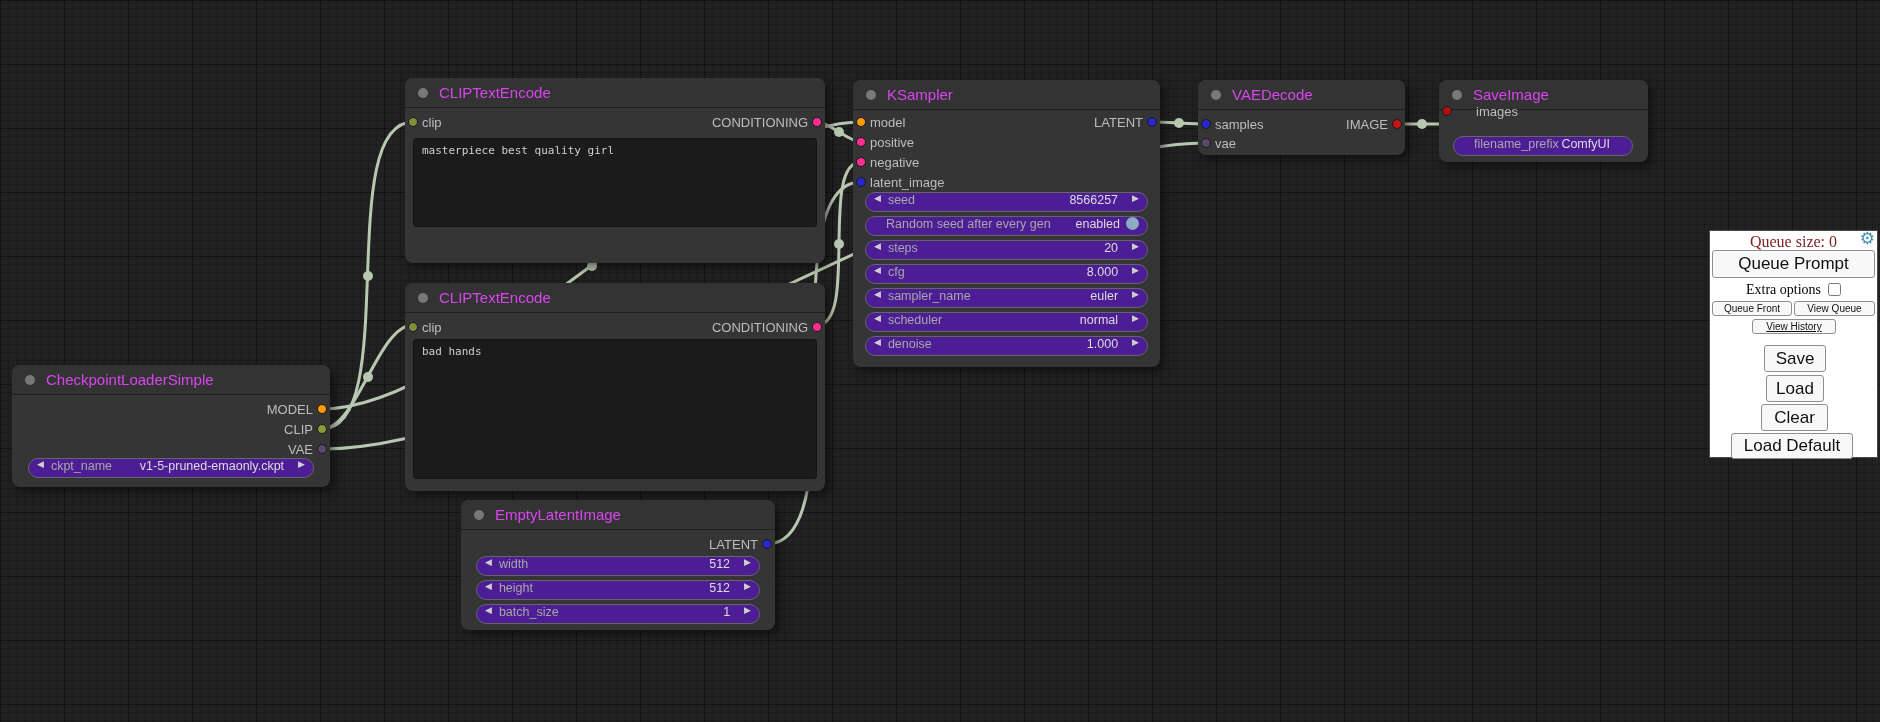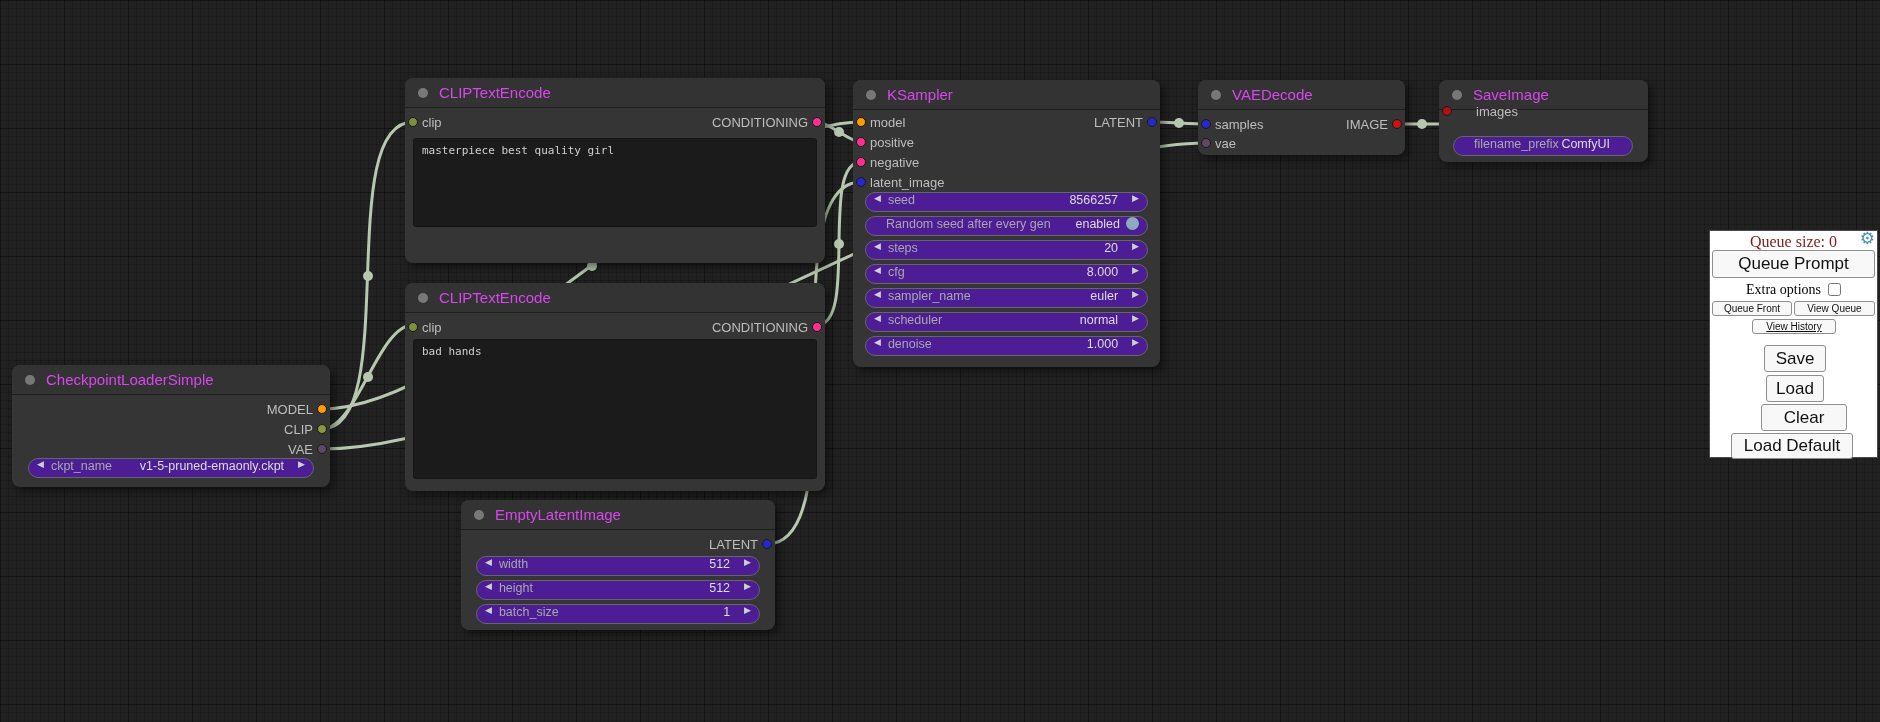--- a/index.html
+++ b/index.html
@@ -310,15 +310,15 @@
   <div class="qbtn" style="top:19px; left:2px; right:2px; height:28px; font-size:17px;">Queue Prompt</div>
   <div class="qextra">
     <span>Extra options</span>
     <input type="checkbox" style="">
   </div>
   <div class="qbtn" style="top:70px; left:2px; width:80px; height:15px; font-size:10px;">Queue Front</div>
   <div class="qbtn" style="top:70px; left:84px; right:2px; height:15px; font-size:10px;">View Queue</div>
   <div class="qbtn" style="top:88px; left:42px; width:84px; height:15px; font-size:10px;text-decoration:underline;">View History</div>
   <div class="qbtn" style="top:114px; left:54px; width:62px; height:27px; font-size:17px;">Save</div>
   <div class="qbtn" style="top:144px; left:56px; width:58px; height:27px; font-size:17px;">Load</div>
-  <div class="qbtn" style="top:173px; left:51px; width:86px; height:27px; font-size:17px;">Clear</div>
+  <div class="qbtn" style="top:173px; left:51px; width:67px; height:27px; font-size:17px;">Clear</div>
   <div class="qbtn" style="top:202px; left:21px; width:122px; height:26px; font-size:17px;">Load Default</div>
 </div>
 
 </body></html>

